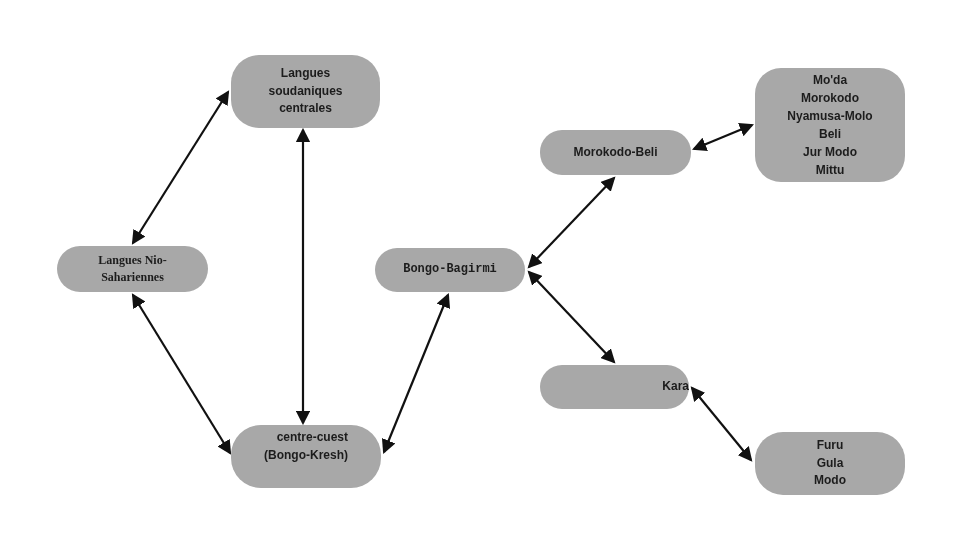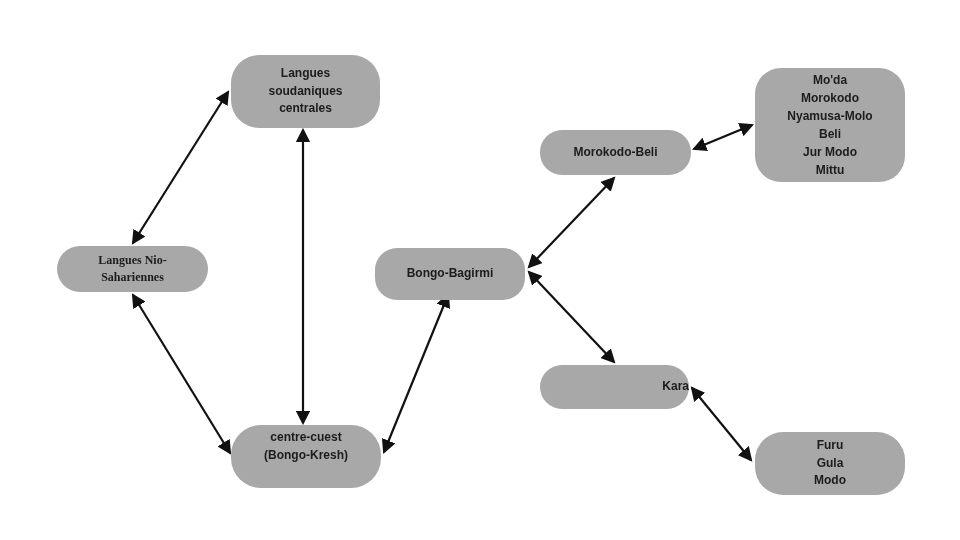--- a/index.html
+++ b/index.html
@@ -30,21 +30,21 @@
     font-weight: 700;
     font-size: 12px;
     line-height: 1.45;
     display: flex;
     align-items: center;
     justify-content: center;
     text-align: center;
     white-space: pre-line;
   }
   .node.tall6 { line-height: 1.5; }
-  .node.text-high { padding-bottom: 20px; }
+  .node.text-high { padding-bottom: 20px; text-align: right; }
 </style>
 </head>
 <body>
 
 <div class="canvas">
 
   <svg class="edges" xmlns="http://www.w3.org/2000/svg">
     <defs>
       <marker id="arrowhead" viewBox="0 0 10 10" refX="8.5" refY="5" markerWidth="6.5" markerHeight="6.5" orient="auto-start-reverse">
         <path d="M0,0 L10,5 L0,10 z"></path>
@@ -69,21 +69,21 @@
   <div class="node" style="left:57px; top:246px; width:151px; height:46px; border-radius:23px;font-family:Liberation Serif, serif;">
     <span>Langues Nio-
 Sahariennes</span>
   </div>
 
   <div class="node text-high" style="left:231px; top:425px; width:150px; height:63px; border-radius:30px;">
     <span>centre-cuest
 (Bongo-Kresh)</span>
   </div>
 
-  <div class="node" style="left:375px; top:248px; width:150px; height:52px; border-radius:22px;">
+  <div class="node" style="left:375px; top:248px; width:150px; height:44px; border-radius:22px;font-family:Liberation Mono, monospace;">
     <span>Bongo-Bagirmi</span>
   </div>
 
   <div class="node tall6" style="left:755px; top:68px; width:150px; height:114px; border-radius:26px;">
     <span>Mo'da
 Morokodo
 Nyamusa-Molo
 Beli
 Jur Modo
 Mittu</span>

